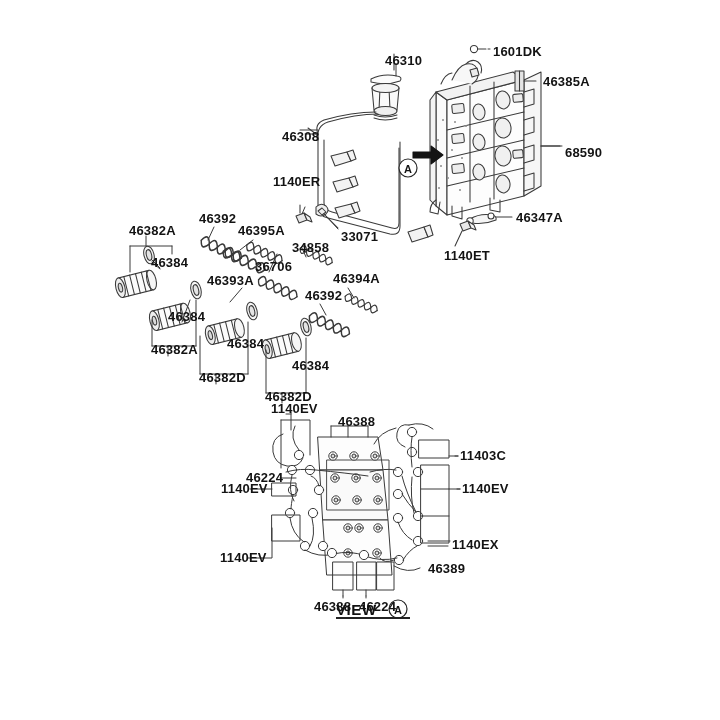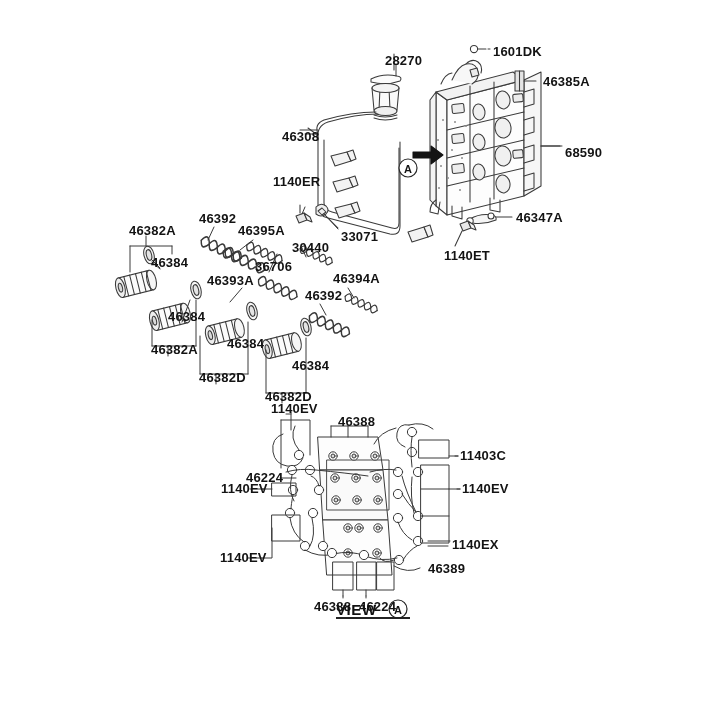--- a/index.html
+++ b/index.html
@@ -426,33 +426,33 @@
     </g>
 
     <g>
       <circle cx="398" cy="609" r="9" fill="#ffffff" stroke="#222" stroke-width="1.2"></circle>
       <text x="398" y="613.5" font-family="Liberation Sans, sans-serif" font-size="11" font-weight="600" fill="#141414" text-anchor="middle">A</text>
     </g>
   </svg>
 
   <div id="labels">
 
-    <div class="lbl" style="left:385px;top:54px">28270</div>
+    <div class="lbl" style="left:385px;top:54px">46310</div>
     <div class="lbl" style="left:493px;top:45px">1601DK</div>
     <div class="lbl" style="left:543px;top:75px">46385A</div>
     <div class="lbl" style="left:565px;top:146px">68590</div>
     <div class="lbl" style="left:282px;top:130px">46308</div>
     <div class="lbl" style="left:516px;top:211px">46347A</div>
     <div class="lbl" style="left:444px;top:249px">1140ET</div>
 
     <div class="lbl" style="left:273px;top:175px">1140ER</div>
     <div class="lbl" style="left:341px;top:230px">33071</div>
     <div class="lbl" style="left:199px;top:212px">46392</div>
     <div class="lbl" style="left:238px;top:224px">46395A</div>
-    <div class="lbl" style="left:292px;top:241px">30440</div>
+    <div class="lbl" style="left:292px;top:241px">34858</div>
     <div class="lbl" style="left:255px;top:260px">36706</div>
     <div class="lbl" style="left:207px;top:274px">46393A</div>
     <div class="lbl" style="left:305px;top:289px">46392</div>
     <div class="lbl" style="left:333px;top:272px">46394A</div>
     <div class="lbl" style="left:129px;top:224px">46382A</div>
     <div class="lbl" style="left:151px;top:256px">46384</div>
     <div class="lbl" style="left:168px;top:310px">46384</div>
     <div class="lbl" style="left:151px;top:343px">46382A</div>
     <div class="lbl" style="left:227px;top:337px">46384</div>
     <div class="lbl" style="left:199px;top:371px">46382D</div>

